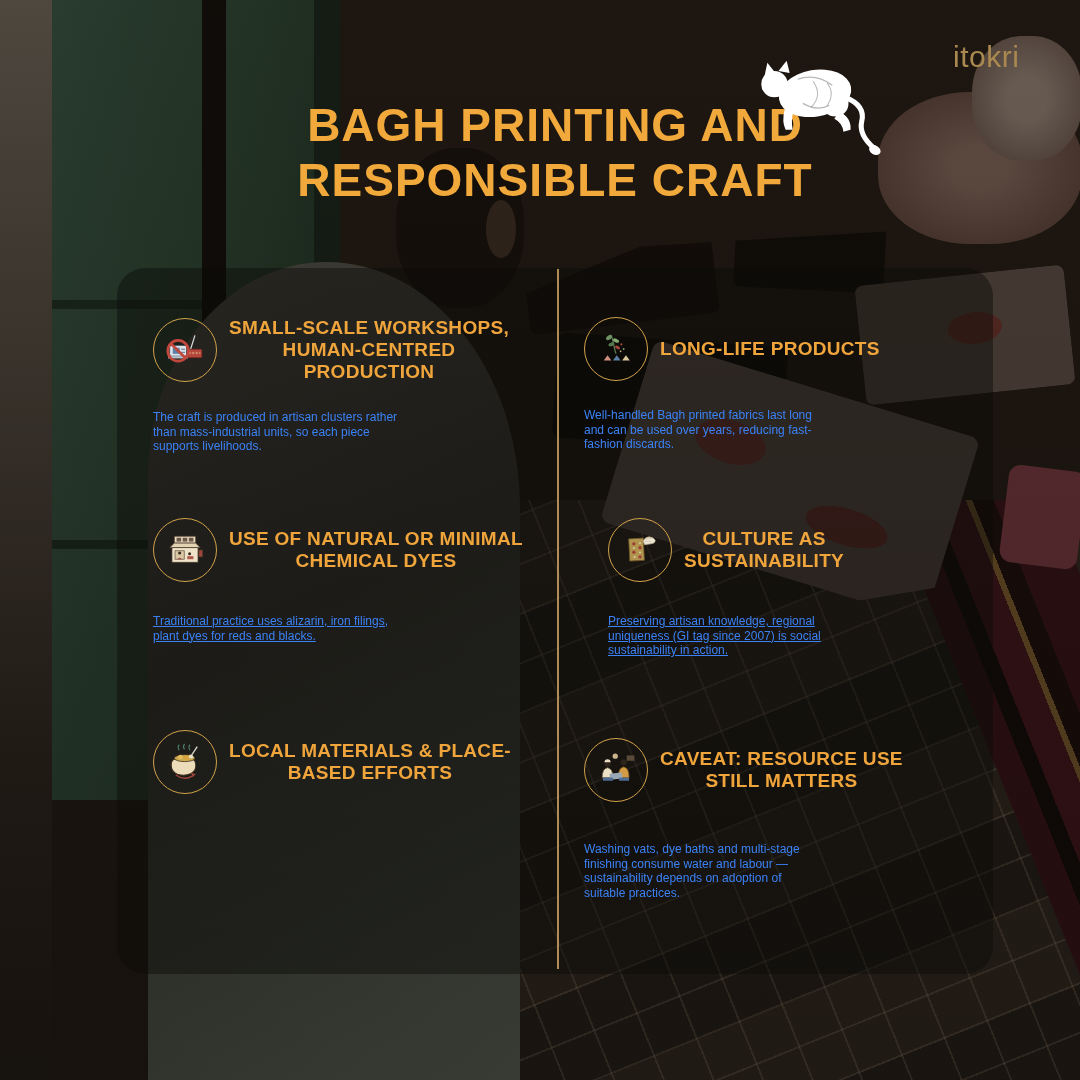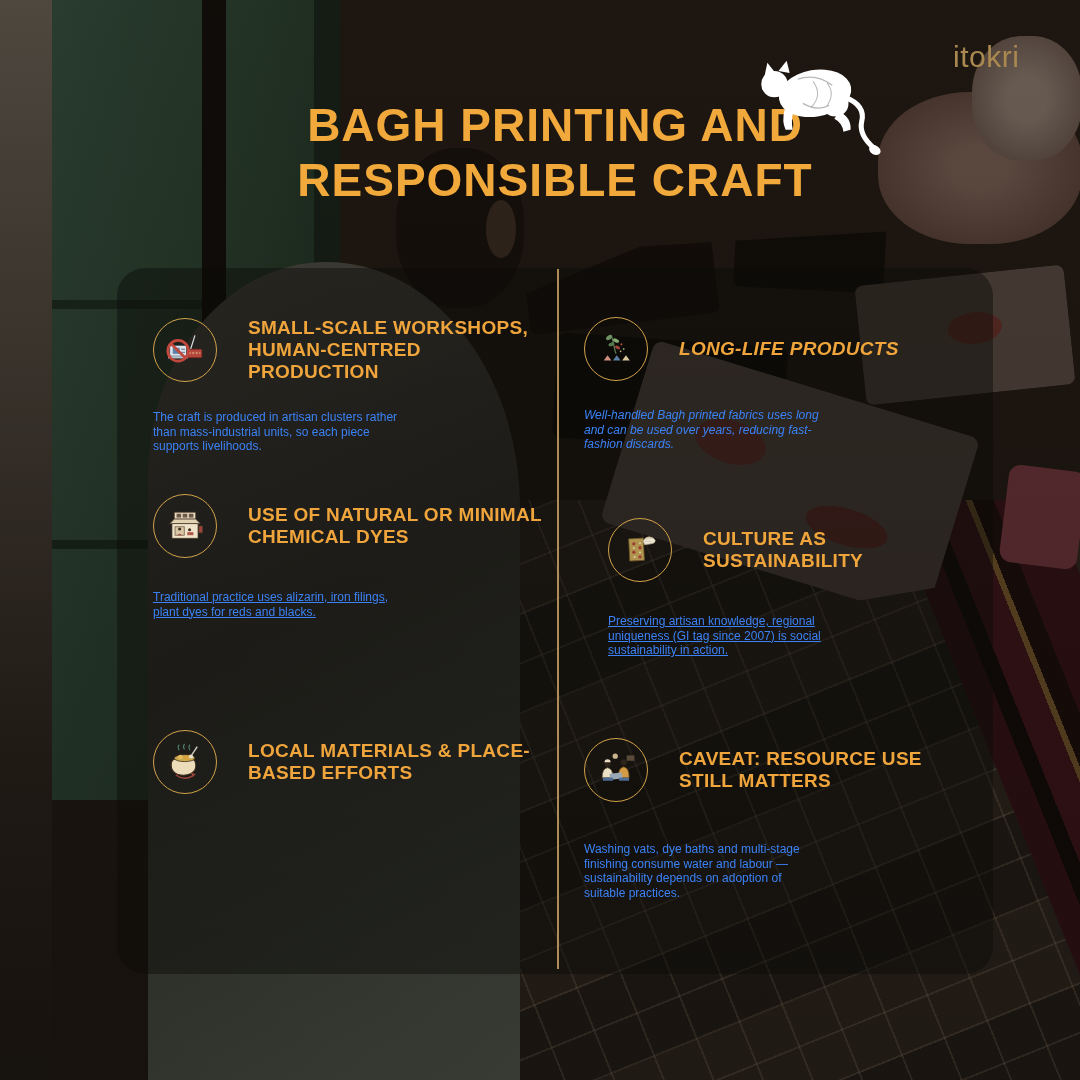--- a/index.html
+++ b/index.html
@@ -57,24 +57,24 @@
   
   .title{position:absolute;left:165px;top:98px;width:780px;text-align:center;
       color:#f2a93b;font-size:46px;font-weight:800;line-height:1.2;
       letter-spacing:1px;white-space:pre-line;}
   .logo{position:absolute;left:953px;top:40px;color:#a9894f;font-size:30px;
       font-weight:400;letter-spacing:.5px;}
   .tiger{position:absolute;left:742px;top:50px;width:142px;height:118px;}
 
   
   .section{position:absolute;width:405px;}
-  .s1{left:153px;top:317px;} .s2{left:584px;top:317px;font-style:italic;}
-  .s3{left:153px;top:494px;} .s4{left:608px;top:518px;}
+  .s1{left:153px;top:317px;} .s2{left:584px;top:317px;}
+  .s3{left:153px;top:518px;} .s4{left:608px;top:518px;}
   .s5{left:153px;top:730px;} .s6{left:584px;top:738px;}
-  .sec-head{display:flex;gap:31px;align-items:center;min-height:62px;}
+  .sec-head{display:flex;gap:12px;align-items:center;min-height:62px;text-align:center;}
   .icon-circle{width:62px;height:62px;flex:none;border:1.5px solid #d2a24a;
       border-radius:50%;display:flex;align-items:center;justify-content:center;}
   .icon-circle svg{width:46px;height:46px;}
   .sec-title{color:#efa53c;font-size:19px;font-weight:700;line-height:1.16;
       letter-spacing:.3px;white-space:pre-line;}
   .sec-body{color:#3b82f6;font-size:12px;line-height:1.21;white-space:pre-line;}
   .m1 .sec-body{margin-top:27px;} .m2 .sec-body{margin-top:32px;text-decoration:underline;} .m3 .sec-body{margin-top:40px;}
 </style>
 </head>
 <body>
@@ -169,21 +169,21 @@
         <circle cx="37" cy="24" r="1.4" fill="#a1443c"></circle>
         <circle cx="40" cy="30" r="1.2" fill="#8a9a7a"></circle>
         <circle cx="36" cy="33" r="1.1" fill="#c8b88e"></circle>
         <polygon points="14,45 19,38 24,45" fill="#cf8e80"></polygon>
         <polygon points="26,45 31,38 36,45" fill="#5b7fa6"></polygon>
         <polygon points="38,45 43,38 48,45" fill="#d9c89c"></polygon>
       </svg>
     </div>
     <div class="sec-title">LONG-LIFE PRODUCTS</div>
   </div>
-  <div class="sec-body">Well-handled Bagh printed fabrics uses long
+  <div class="sec-body">Well-handled Bagh printed fabrics last long
 and can be used over years, reducing fast-
 fashion discards.</div>
 </div>
 
 <div class="section s3 m2">
   <div class="sec-head">
     <div class="icon-circle">
       <svg viewBox="0 0 60 60">
         <rect x="16" y="12" width="28" height="9" fill="#e9dcc0" stroke="#4a392b"></rect>
         <rect x="19" y="14" width="6" height="5" fill="#6b5948"></rect>

